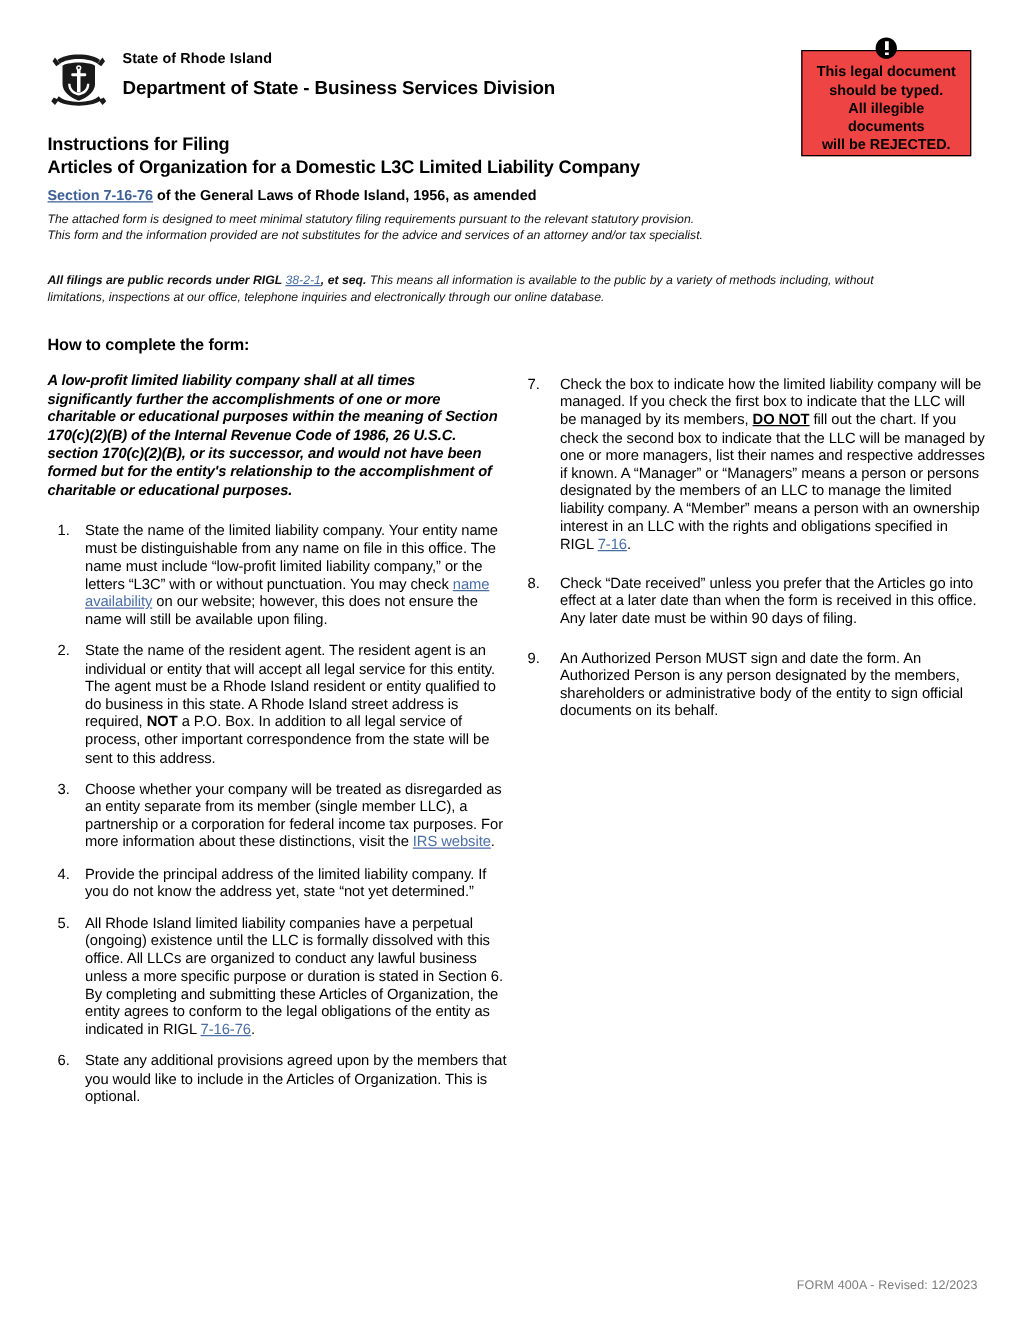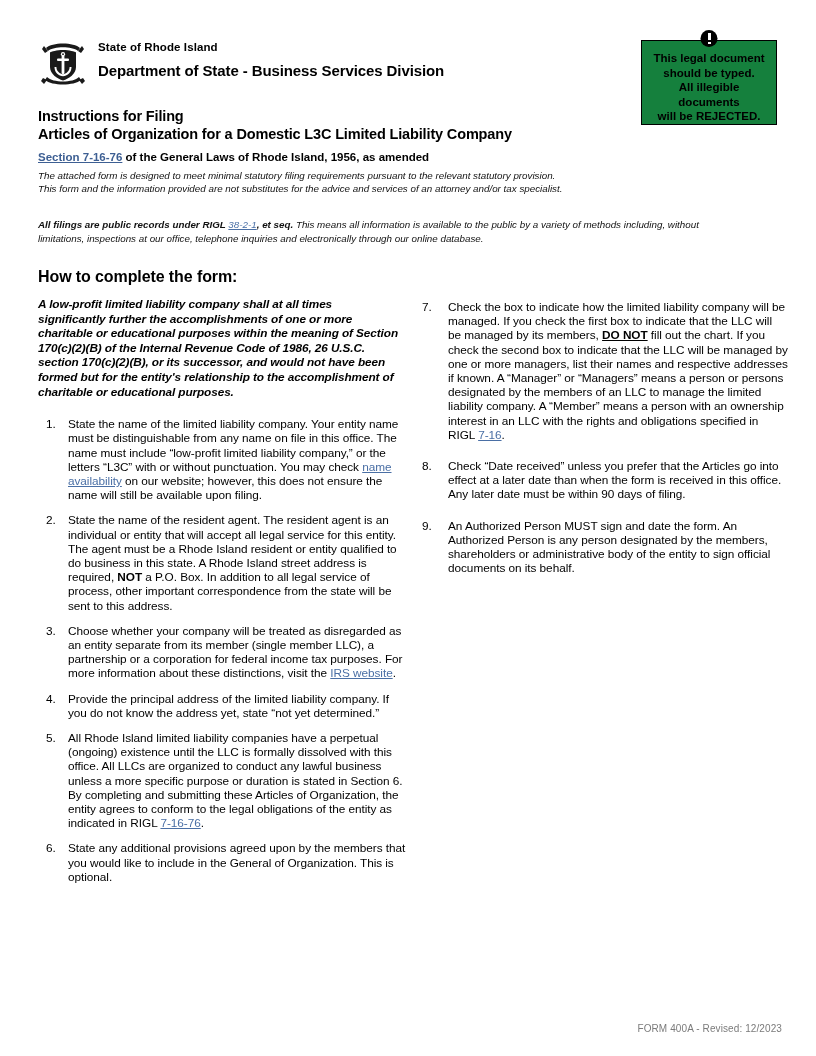--- a/index.html
+++ b/index.html
@@ -92,21 +92,21 @@
     background: #fff;
   }
   .notice-box {
     position: absolute;
     left: 0;
     top: 10px;
     width: 136px;
     height: 85px;
     box-sizing: border-box;
     border: 1.5px solid #000;
-    background: #15803d;
+    background: #ef4444;
     padding-top: 10px;
     text-align: center;
     z-index: 1;
   }
   .notice-box .nline {
     font-size: 11.5px;
     font-weight: bold;
     line-height: 14.5px;
   }
 
@@ -163,21 +163,21 @@
     line-height: 13.5px;
     color: #111;
   }
   .public-records b { font-weight: bold; }
 
   
   .howto {
     position: absolute;
     left: 38px;
     top: 268px;
-    font-size: 16px;
+    font-size: 13px;
     font-weight: bold;
     letter-spacing: -0.1px;
   }
 
   
   .col-left {
     position: absolute;
     left: 38px;
     top: 297px;
     width: 372px;
@@ -318,21 +318,21 @@
       <li>
         <span class="num">3.</span><span>Choose whether your company will be treated as disregarded as an entity separate from its member (single member LLC), a partnership or a corporation for federal income tax purposes. For more information about these distinctions, visit the </span><a class="lnk-light" href="#">IRS website</a><span>.</span>
       </li>
       <li>
         <span class="num">4.</span><span>Provide the principal address of the limited liability company. If you do not know the address yet, state “not yet determined.”</span>
       </li>
       <li>
         <span class="num">5.</span><span>All Rhode Island limited liability companies have a perpetual (ongoing) existence until the LLC is formally dissolved with this office. All LLCs are organized to conduct any lawful business unless a more specific purpose or duration is stated in Section 6. By completing and submitting these Articles of Organization, the entity agrees to conform to the legal obligations of the entity as indicated in RIGL </span><a class="lnk-light" href="#">7-16-76</a><span>.</span>
       </li>
       <li>
-        <span class="num">6.</span><span>State any additional provisions agreed upon by the members that you would like to include in the General of Organization. This is optional.</span>
+        <span class="num">6.</span><span>State any additional provisions agreed upon by the members that you would like to include in the Articles of Organization. This is optional.</span>
       </li>
     </ol>
   </div>
 
   <div class="col-right">
     <ol class="items">
       <li>
         <span class="num">7.</span><span>Check the box to indicate how the limited liability company will be managed. If you check the first box to indicate that the LLC will be managed by its members, </span><span class="bu">DO NOT</span><span> fill out the chart. If you check the second box to indicate that the LLC will be managed by one or more managers, list their names and respective addresses if known. A “Manager” or “Managers” means a person or persons designated by the members of an LLC to manage the limited liability company. A “Member” means a person with an ownership interest in an LLC with the rights and obligations specified in RIGL </span><a class="lnk-light" href="#">7-16</a><span>.</span>
       </li>
       <li>

